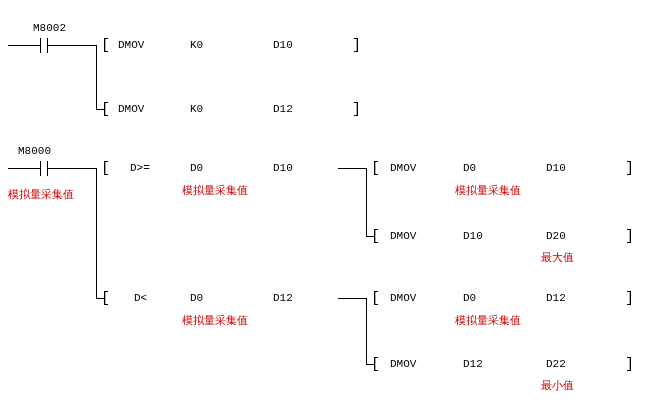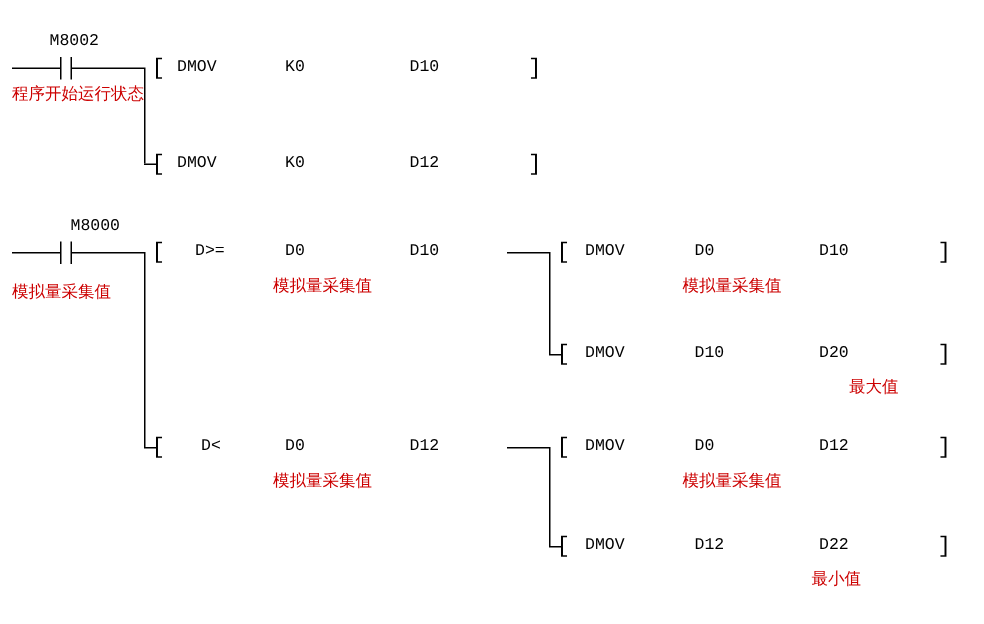--- a/index.html
+++ b/index.html
@@ -68,21 +68,20 @@
 
 <div id="canvas">
 
   <div class="wire hwire" style="left:8px; top:45px; width:32px;"></div>
 
   <div class="contact-no" style="left:40px; top:38px;">
     <div class="bar" style="left:0px;"></div>
     <div class="bar" style="left:7px;"></div>
   </div>
   <div class="lbl lbl-mono" style="left:33px; top:22px;">M8002</div>
-  <div class="cn" style="left:8px; top:56px; width:95px; white-space:normal;">程序开始运行状态</div>
 
   <div class="wire hwire" style="left:48px; top:45px; width:48px;"></div>
 
   <div class="wire vwire" style="left:96px; top:45px; height:64px;"></div>
   <div class="wire hwire" style="left:96px; top:109px; width:8px;"></div>
 
   <div class="bracket-l" style="left:101px; top:38px;">[</div>
   <div class="lbl lbl-mono" style="left:118px; top:39px;">DMOV</div>
   <div class="lbl lbl-mono" style="left:190px; top:39px;">K0</div>
   <div class="lbl lbl-mono" style="left:273px; top:39px;">D10</div>
@@ -93,21 +92,21 @@
   <div class="lbl lbl-mono" style="left:190px; top:103px;">K0</div>
   <div class="lbl lbl-mono" style="left:273px; top:103px;">D12</div>
   <div class="bracket-r" style="left:352px; top:102px;">]</div>
 
   <div class="wire hwire" style="left:8px; top:168px; width:32px;"></div>
 
   <div class="contact-no" style="left:40px; top:161px;">
     <div class="bar" style="left:0px;"></div>
     <div class="bar" style="left:7px;"></div>
   </div>
-  <div class="lbl lbl-mono" style="left:47px; top:145px;text-align:center;">M8000</div>
+  <div class="lbl lbl-mono" style="left:18px; top:145px;text-align:center;">M8000</div>
   <div class="cn" style="left:8px; top:188px;">模拟量采集值</div>
 
   <div class="wire hwire" style="left:48px; top:168px; width:48px;"></div>
 
   <div class="wire vwire" style="left:96px; top:168px; height:130px;"></div>
   <div class="wire hwire" style="left:96px; top:298px; width:8px;"></div>
 
   <div class="bracket-l" style="left:101px; top:161px;">[</div>
   <div class="lbl lbl-mono" style="left:130px; top:162px;">D&gt;=</div>
   <div class="lbl lbl-mono" style="left:190px; top:162px;">D0</div>
@@ -122,21 +121,21 @@
   <div class="lbl lbl-mono" style="left:390px; top:162px;">DMOV</div>
   <div class="lbl lbl-mono" style="left:463px; top:162px;">D0</div>
   <div class="cn" style="left:455px; top:184px;">模拟量采集值</div>
   <div class="lbl lbl-mono" style="left:546px; top:162px;">D10</div>
   <div class="bracket-r" style="left:625px; top:161px;">]</div>
 
   <div class="bracket-l" style="left:371px; top:229px;">[</div>
   <div class="lbl lbl-mono" style="left:390px; top:230px;">DMOV</div>
   <div class="lbl lbl-mono" style="left:463px; top:230px;">D10</div>
   <div class="lbl lbl-mono" style="left:546px; top:230px;">D20</div>
-  <div class="cn" style="left:566px; top:251px;">最大值</div>
+  <div class="cn" style="left:541px; top:251px;">最大值</div>
   <div class="bracket-r" style="left:625px; top:229px;">]</div>
 
   <div class="bracket-l" style="left:101px; top:291px;">[</div>
   <div class="lbl lbl-mono" style="left:134px; top:292px;">D&lt;</div>
   <div class="lbl lbl-mono" style="left:190px; top:292px;">D0</div>
   <div class="cn" style="left:182px; top:314px;">模拟量采集值</div>
   <div class="lbl lbl-mono" style="left:273px; top:292px;">D12</div>
 
   <div class="wire hwire" style="left:338px; top:298px; width:28px;"></div>
   <div class="wire vwire" style="left:366px; top:298px; height:66px;"></div>

